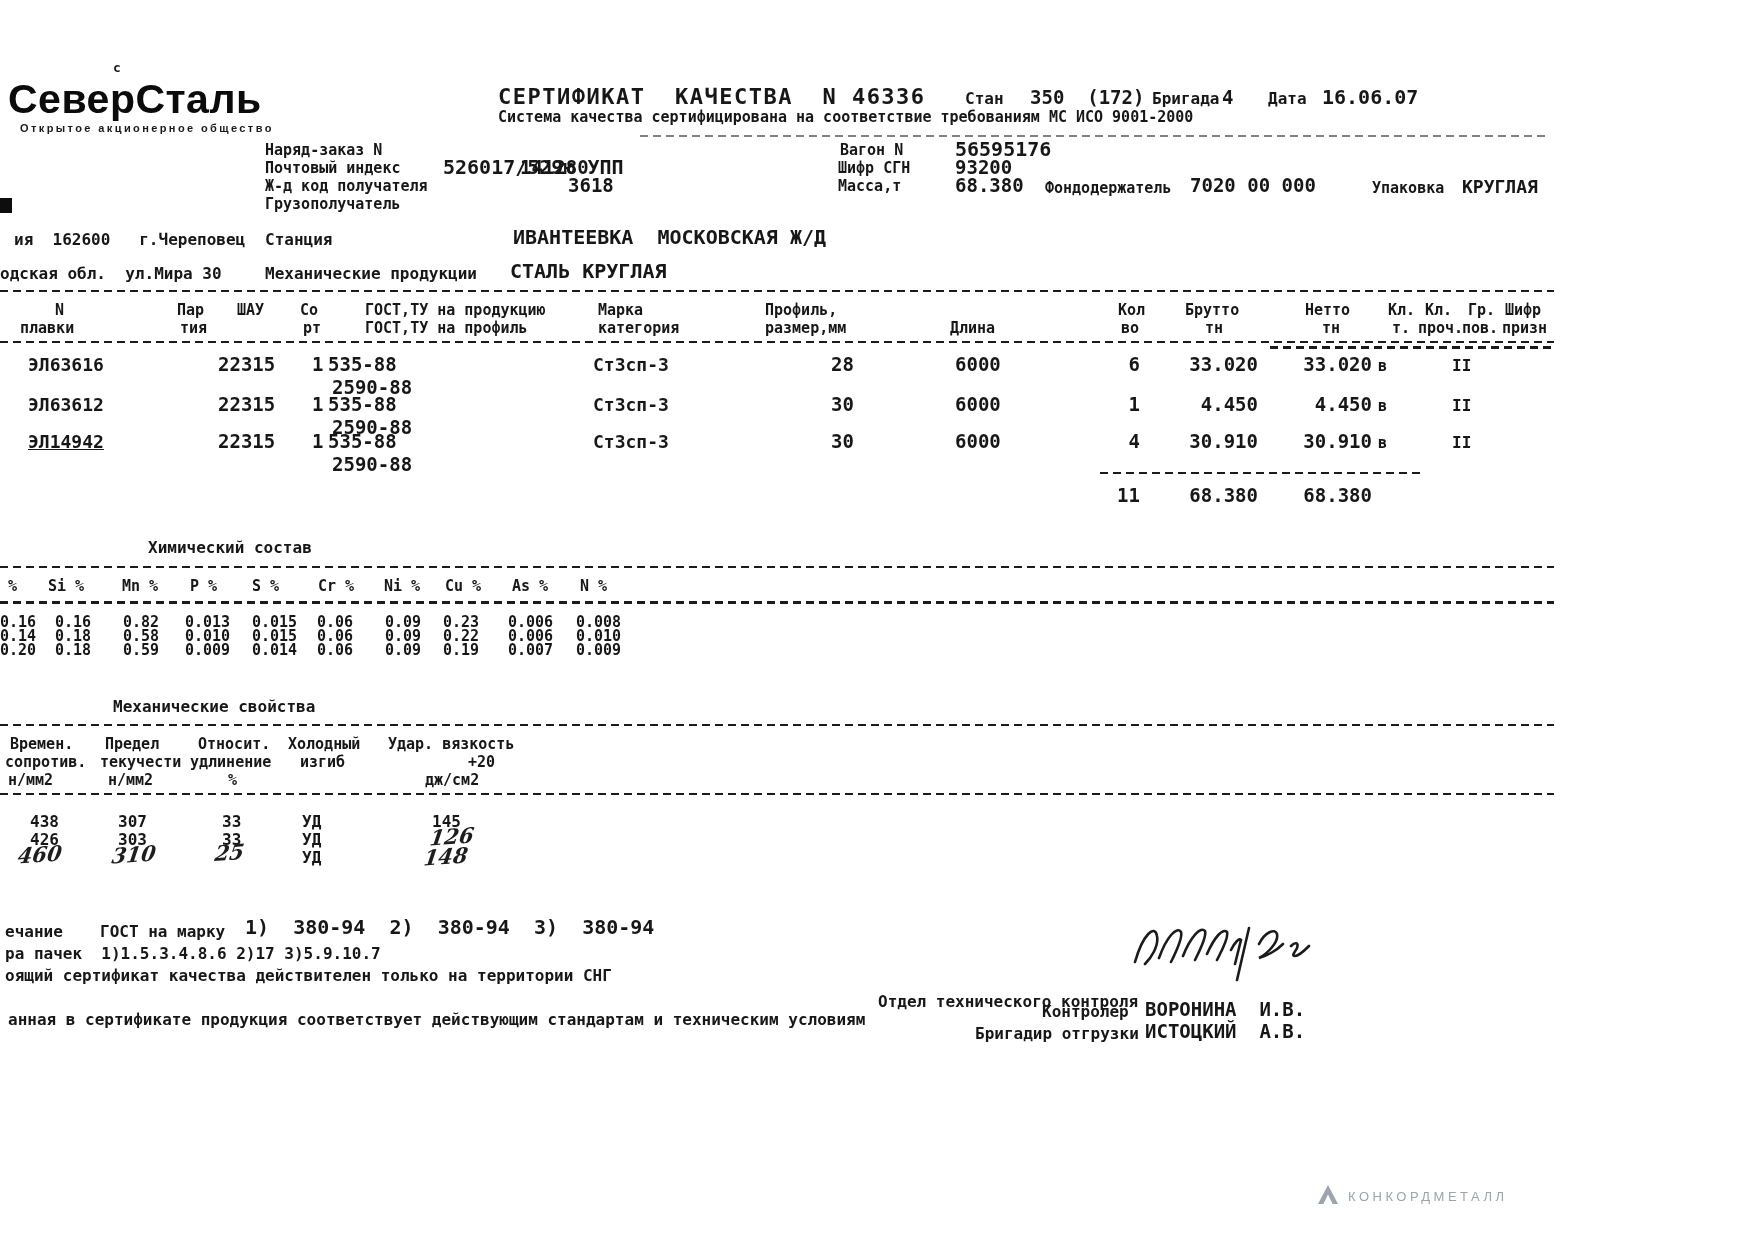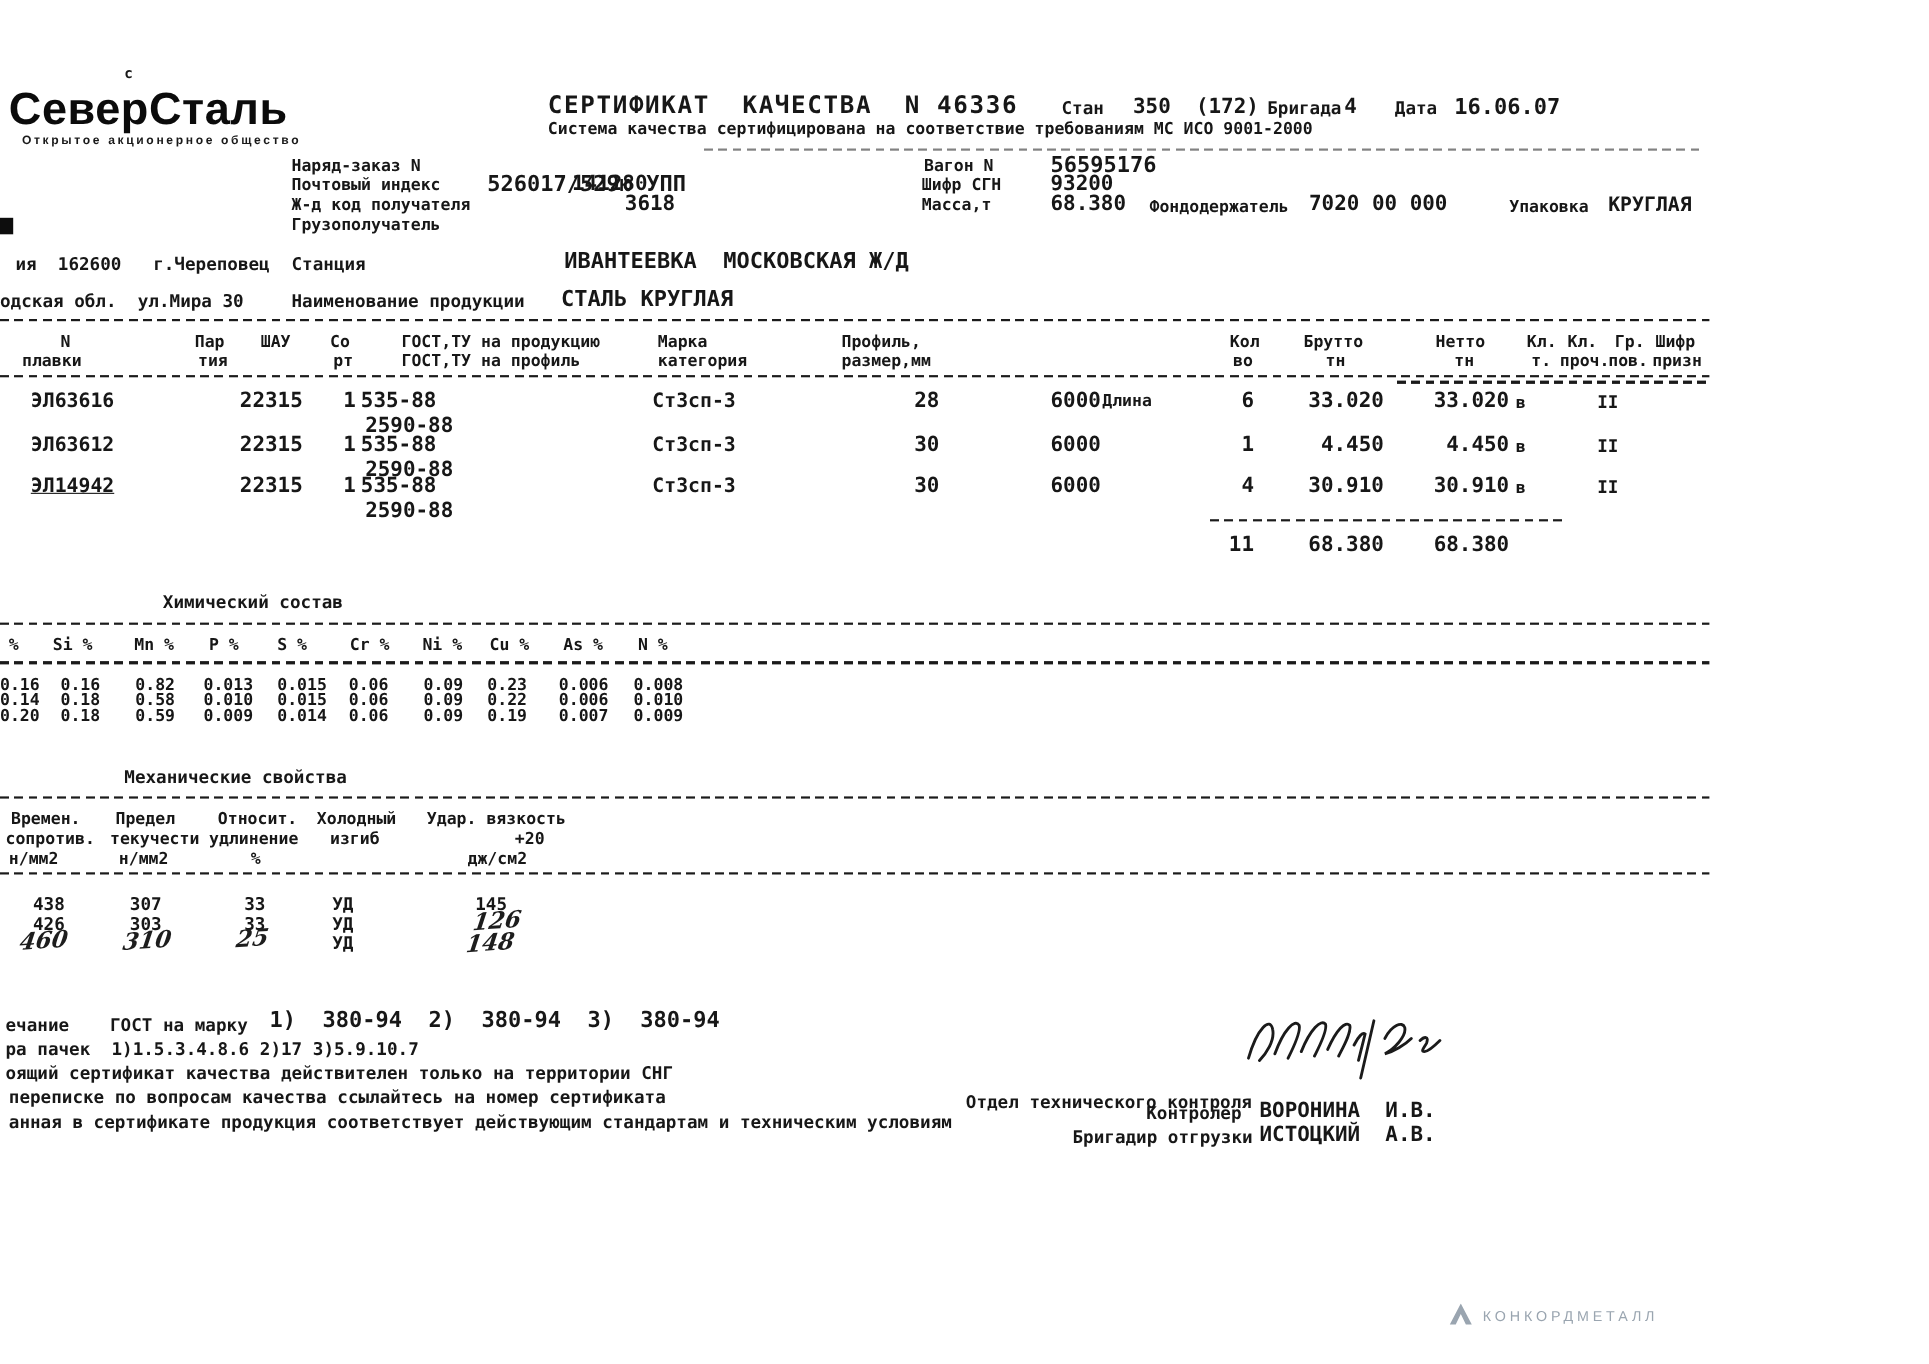--- a/index.html
+++ b/index.html
@@ -58,39 +58,39 @@
   <span class="t lb" style="left:1045px;top:179px;">Фондодержатель</span>
   <span class="t v19" style="left:1190px;top:174px;">7020 00 000</span>
   <span class="t lb" style="left:1372px;top:179px;">Упаковка</span>
   <span class="t v18" style="left:1462px;top:176px;">КРУГЛАЯ</span>
 
   <div class="chip" style="left:0;top:198px;width:12px;height:15px;"></div>
   <span class="t lb16" style="left:14px;top:230px;">ия  162600   г.Череповец</span>
   <span class="t lb16" style="left:265px;top:230px;">Станция</span>
   <span class="t v20" style="left:513px;top:225px;">ИВАНТЕЕВКА  МОСКОВСКАЯ Ж/Д</span>
   <span class="t lb16" style="left:0px;top:264px;">одская обл.  ул.Мира 30</span>
-  <span class="t lb16" style="left:265px;top:264px;">Наименование продукции</span>
+  <span class="t lb16" style="left:265px;top:264px;">Механические продукции</span>
   <span class="t v20" style="left:510px;top:259px;">СТАЛЬ КРУГЛАЯ</span>
 
   <div class="dash" style="left:0;top:290px;width:1554px;"></div>
 
   <span class="t lb" style="left:55px;top:301px;">N</span>
   <span class="t lb" style="left:20px;top:319px;">плавки</span>
   <span class="t lb" style="left:177px;top:301px;">Пар</span>
   <span class="t lb" style="left:180px;top:319px;">тия</span>
   <span class="t lb" style="left:237px;top:301px;">ШАУ</span>
   <span class="t lb" style="left:300px;top:301px;">Со</span>
   <span class="t lb" style="left:303px;top:319px;">рт</span>
   <span class="t lb" style="left:365px;top:301px;">ГОСТ,ТУ на продукцию</span>
   <span class="t lb" style="left:365px;top:319px;">ГОСТ,ТУ на профиль</span>
   <span class="t lb" style="left:598px;top:301px;">Марка</span>
   <span class="t lb" style="left:598px;top:319px;">категория</span>
   <span class="t lb" style="left:765px;top:301px;">Профиль,</span>
   <span class="t lb" style="left:765px;top:319px;">размер,мм</span>
-  <span class="t lb" style="left:1002px;top:319px;margin-top:36px;">Длина</span>
+  <span class="t lb" style="left:950px;top:319px;">Длина</span>
   <span class="t lb" style="left:1118px;top:301px;">Кол</span>
   <span class="t lb" style="left:1121px;top:319px;">во</span>
   <span class="t lb" style="left:1185px;top:301px;">Брутто</span>
   <span class="t lb" style="left:1205px;top:319px;">тн</span>
   <span class="t lb" style="left:1305px;top:301px;">Нетто</span>
   <span class="t lb" style="left:1322px;top:319px;">тн</span>
   <span class="t lb" style="left:1388px;top:301px;">Кл.</span>
   <span class="t lb" style="left:1392px;top:319px;">т.</span>
   <span class="t lb" style="left:1425px;top:301px;">Кл.</span>
   <span class="t lb" style="left:1418px;top:319px;">проч.</span>
@@ -231,21 +231,20 @@
   <span class="t hand" style="left:112px;top:842px;">310</span>
   <span class="t hand" style="left:215px;top:840px;">25</span>
   <span class="t lb16" style="left:302px;top:848px;">УД</span>
   <span class="t hand" style="left:424px;top:844px;">148</span>
 
   <span class="t lb16" style="left:5px;top:922px;">ечание</span>
   <span class="t lb16" style="left:100px;top:922px;">ГОСТ на марку</span>
   <span class="t v20" style="left:245px;top:915px;">1)  380-94  2)  380-94  3)  380-94</span>
   <span class="t lb16" style="left:5px;top:944px;">ра пачек  1)1.5.3.4.8.6 2)17 3)5.9.10.7</span>
   <span class="t lb16" style="left:5px;top:966px;">оящий сертификат качества действителен только на территории СНГ</span>
-  <span class="t lb16" style="left:8px;top:988px;">переписке по вопросам качества ссылайтесь на номер сертификата</span>
   <span class="t lb16" style="left:8px;top:1010px;">анная в сертификате продукция соответствует действующим стандартам и техническим условиям</span>
 
   <span class="t lb16" style="left:878px;top:980px;margin-top:12px;">Отдел технического контроля</span>
   <svg style="position:absolute;left:1125px;top:900px;" width="250" height="85" viewBox="0 0 250 85">
     <path d="M10 62 C18 34 30 24 32 36 C34 46 26 58 20 64 M34 58 C42 36 52 26 56 32 C58 38 50 54 46 62 M58 56 C66 36 76 26 80 31 C82 37 74 52 70 60 M82 54 C90 36 98 28 102 32 C104 38 96 52 92 60 M106 50 C110 42 114 38 116 40 L110 64 M124 28 L112 80 M134 44 C140 32 150 28 152 34 C154 42 142 54 134 58 C142 56 152 50 158 44 M166 46 C170 42 174 42 172 48 C170 52 166 56 170 56 C174 56 180 50 184 46" fill="none" stroke="#1b1b1b" stroke-width="2.6" stroke-linecap="round"></path>
   </svg>
   <span class="t lb16" style="left:1042px;top:1002px;">Контролер</span>
   <span class="t v19" style="left:1145px;top:998px;">ВОРОНИНА  И.В.</span>
   <span class="t lb16" style="left:975px;top:1024px;">Бригадир отгрузки</span>
   <span class="t v19" style="left:1145px;top:1020px;">ИСТОЦКИЙ  А.В.</span>

